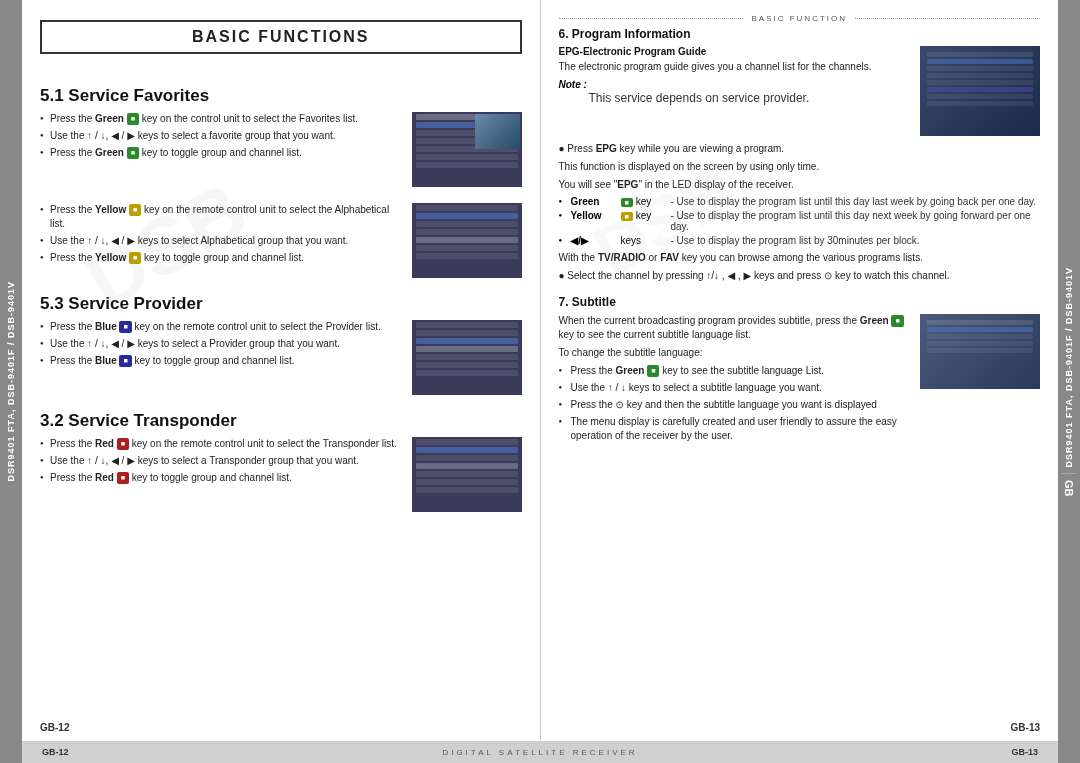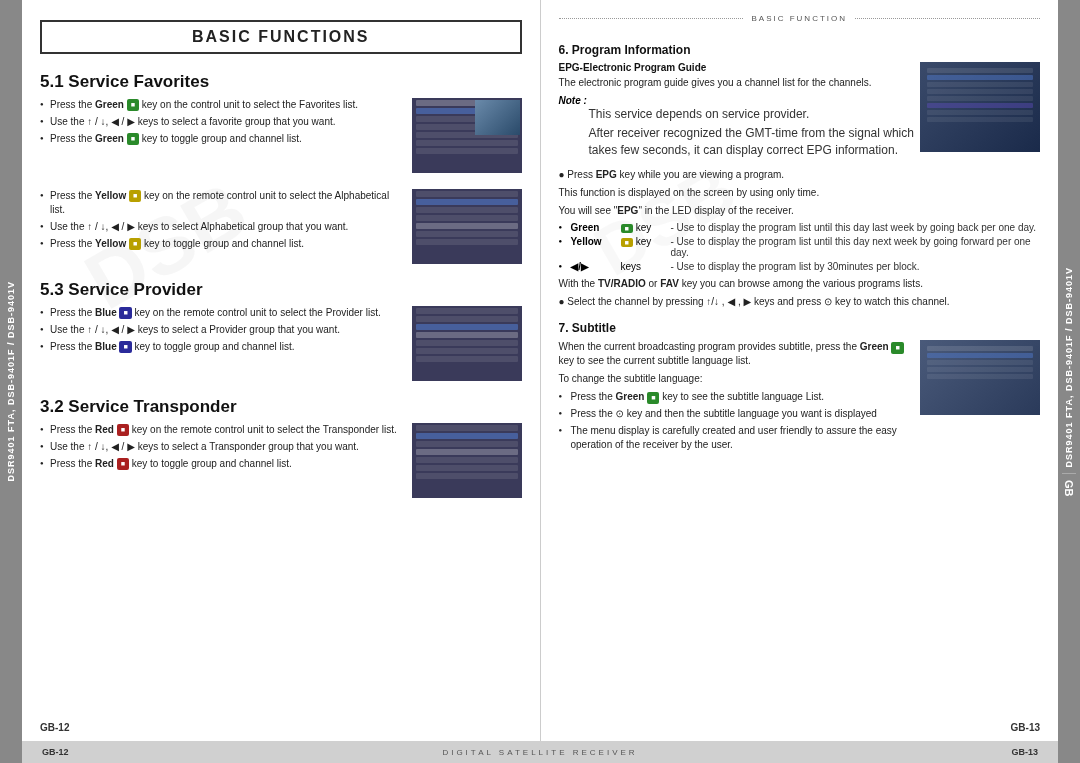--- a/index.html
+++ b/index.html
@@ -57,21 +57,21 @@
       background: white;
       padding: 20px 18px 10px 18px;
       border-right: 1px solid #ccc;
       position: relative;
     }
 
     .page-title-box {
       border: 2px solid #333;
       text-align: center;
       padding: 6px 10px;
-      margin-bottom: 18px;
+      margin-bottom: 32px;
       background: white;
     }
     .page-title-box h1 {
       font-size: 16px;
       font-weight: bold;
       letter-spacing: 2px;
       color: #222;
     }
 
     .section {
@@ -161,21 +161,21 @@
       flex: 1;
       background: white;
       padding: 14px 18px 10px 18px;
       position: relative;
     }
 
     .right-page-header {
       display: flex;
       align-items: center;
       justify-content: center;
-      margin-bottom: 20px;
+      margin-bottom: 4px;
       font-size: 9px;
       color: #666;
       letter-spacing: 3px;
     }
     .header-dots {
       flex: 1;
       border-top: 1px dotted #999;
     }
     .header-title {
       padding: 0 8px;
@@ -491,21 +491,20 @@
 
         <div class="right-content-split">
           <div class="right-text-area">
             <div class="right-section-subtitle">EPG-Electronic Program Guide</div>
             <div class="right-section-text">The electronic program guide gives you a channel list for the channels.</div>
 
             <div class="note-box">
               <span class="note-label italic">Note :</span>
               <ol class="note-items">
                 <li>This service depends on service provider.</li>
-                <li>After receiver recognized the GMT-time from the signal which takes few seconds, it can display correct EPG information.</li>
               </ol>
             </div>
           </div>
           <div class="right-screenshot" style="background: linear-gradient(135deg, #3a4a6a 0%, #2a3a5a 50%, #1a2a4a 100%);">
             <div style="padding: 4px;">
               <div style="background: rgba(255,255,255,0.1); height: 5px; margin: 2px 3px; border-radius: 1px;"></div>
               <div style="background: rgba(80,120,200,0.5); height: 5px; margin: 2px 3px; border-radius: 1px;"></div>
               <div style="background: rgba(255,255,255,0.08); height: 5px; margin: 2px 3px; border-radius: 1px;"></div>
               <div style="background: rgba(255,255,255,0.08); height: 5px; margin: 2px 3px; border-radius: 1px;"></div>
               <div style="background: rgba(255,255,255,0.08); height: 5px; margin: 2px 3px; border-radius: 1px;"></div>
@@ -554,20 +553,21 @@
         <div class="right-section-title">7. Subtitle</div>
 
         <div class="right-content-split">
           <div class="right-text-area">
             <div class="right-section-text">
               When the current broadcasting program provides subtitle, press the <span class="bold">Green</span> <span class="key-green">■</span> key to see the current subtitle language list.
             </div>
             <div class="right-section-text">To change the subtitle language:</div>
             <ul class="bullet-list">
               <li>Press the <span class="bold">Green</span> <span class="key-green">■</span> key to see the subtitle language List.</li>
+              <li>Use the ↑ / ↓ keys to select a subtitle language you want.</li>
               <li>Press the ⊙ key and then the subtitle language you want is displayed</li>
               <li>The menu display is carefully created and user friendly to assure the easy operation of the receiver by the user.</li>
             </ul>
           </div>
           <div class="right-screenshot" style="background: linear-gradient(135deg, #4a5a7a 0%, #3a4a6a 50%, #2a3a5a 100%); height: 75px;">
             <div style="padding: 4px;">
               <div style="background: rgba(255,255,255,0.12); height: 5px; margin: 2px 3px; border-radius: 1px;"></div>
               <div style="background: rgba(80,120,200,0.5); height: 5px; margin: 2px 3px; border-radius: 1px;"></div>
               <div style="background: rgba(255,255,255,0.08); height: 5px; margin: 2px 3px; border-radius: 1px;"></div>
               <div style="background: rgba(255,255,255,0.08); height: 5px; margin: 2px 3px; border-radius: 1px;"></div>

